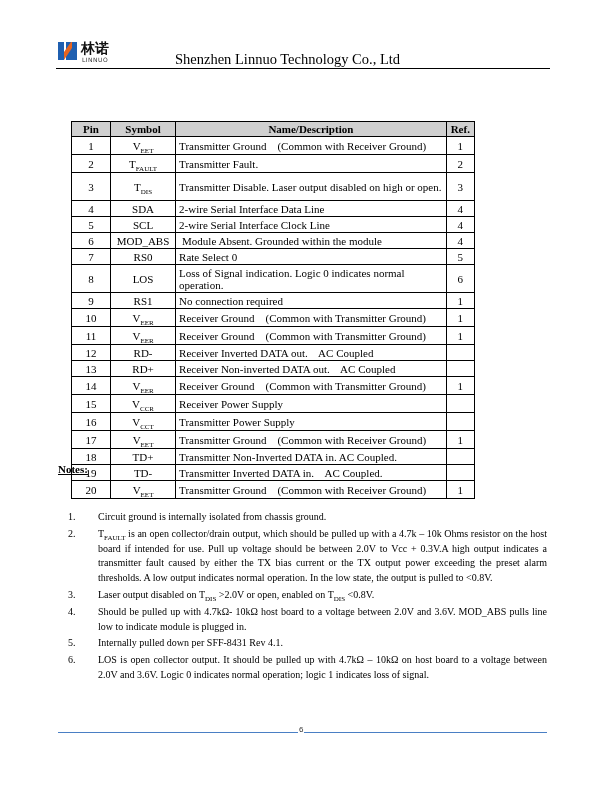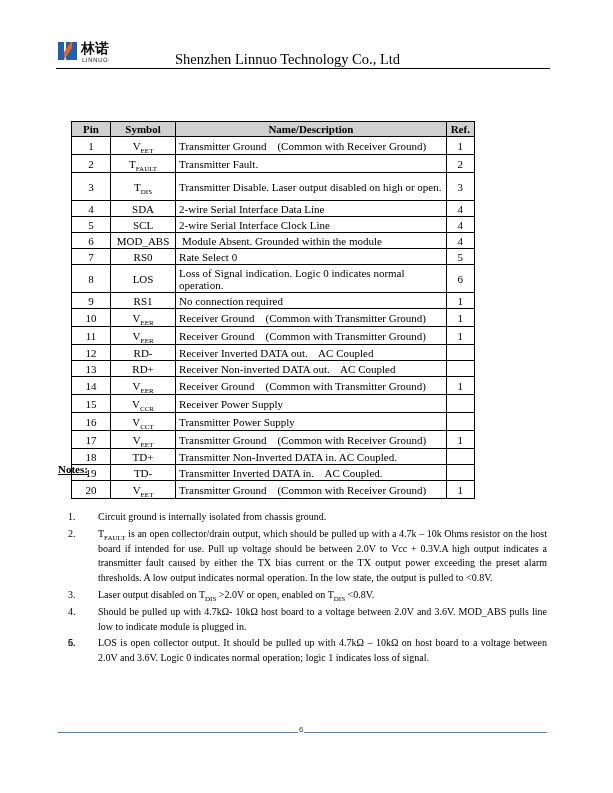--- a/index.html
+++ b/index.html
@@ -184,18 +184,18 @@
       </tr>
     </tbody>
 </table>
 
 <div class="notes-title">Notes:</div>
 <ol class="notes">
   <li><span class="num">1.</span><span>Circuit ground is internally isolated from chassis ground.</span></li>
   <li><span class="num">2.</span><span>T</span><sub>FAULT</sub><span> is an open collector/drain output, which should be pulled up with a 4.7k – 10k Ohms resistor on the host board if intended for use. Pull up voltage should be between 2.0V to Vcc + 0.3V.A high output indicates a transmitter fault caused by either the TX bias current or the TX output power exceeding the preset alarm thresholds. A low output indicates normal operation. In the low state, the output is pulled to &lt;0.8V.</span></li>
   <li><span class="num">3.</span><span>Laser output disabled on T</span><sub>DIS</sub><span> &gt;2.0V or open, enabled on T</span><sub>DIS</sub><span> &lt;0.8V.</span></li>
   <li><span class="num">4.</span><span>Should be pulled up with 4.7kΩ- 10kΩ host board to a voltage between 2.0V and 3.6V. MOD_ABS pulls line low to indicate module is plugged in.</span></li>
-  <li><span class="num">5.</span></li>
+  <li><span class="num">5.</span><span>Internally pulled down per SFF-8431 Rev 4.1.</span></li>
   <li><span class="num">6.</span><span>LOS is open collector output. It should be pulled up with 4.7kΩ – 10kΩ on host board to a voltage between 2.0V and 3.6V. Logic 0 indicates normal operation; logic 1 indicates loss of signal.</span></li>
 </ol>
 
 <div class="hr-bottom"></div>
 <div class="pageno">6</div>
 
 </body></html>

